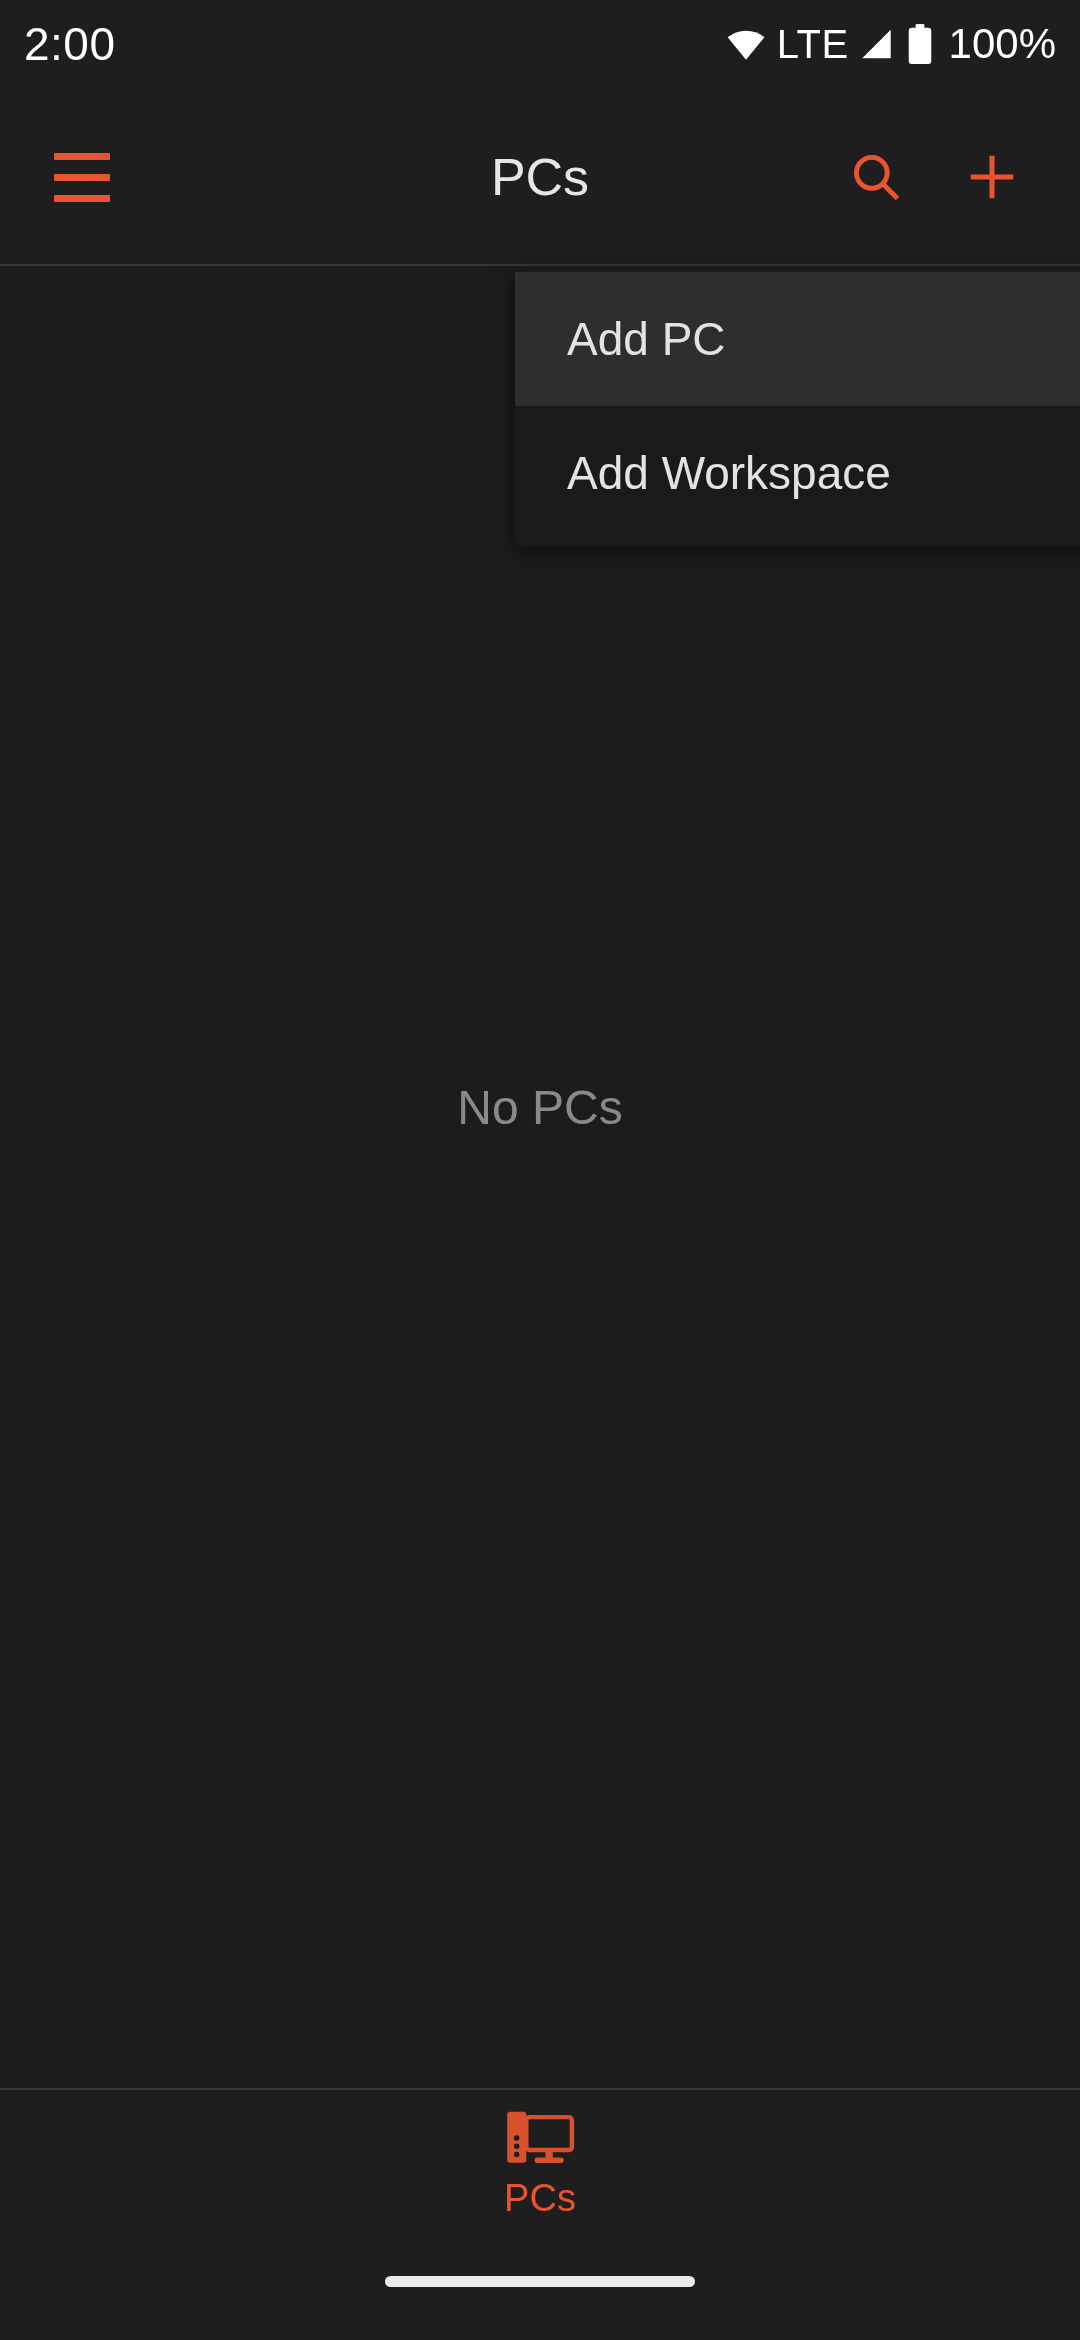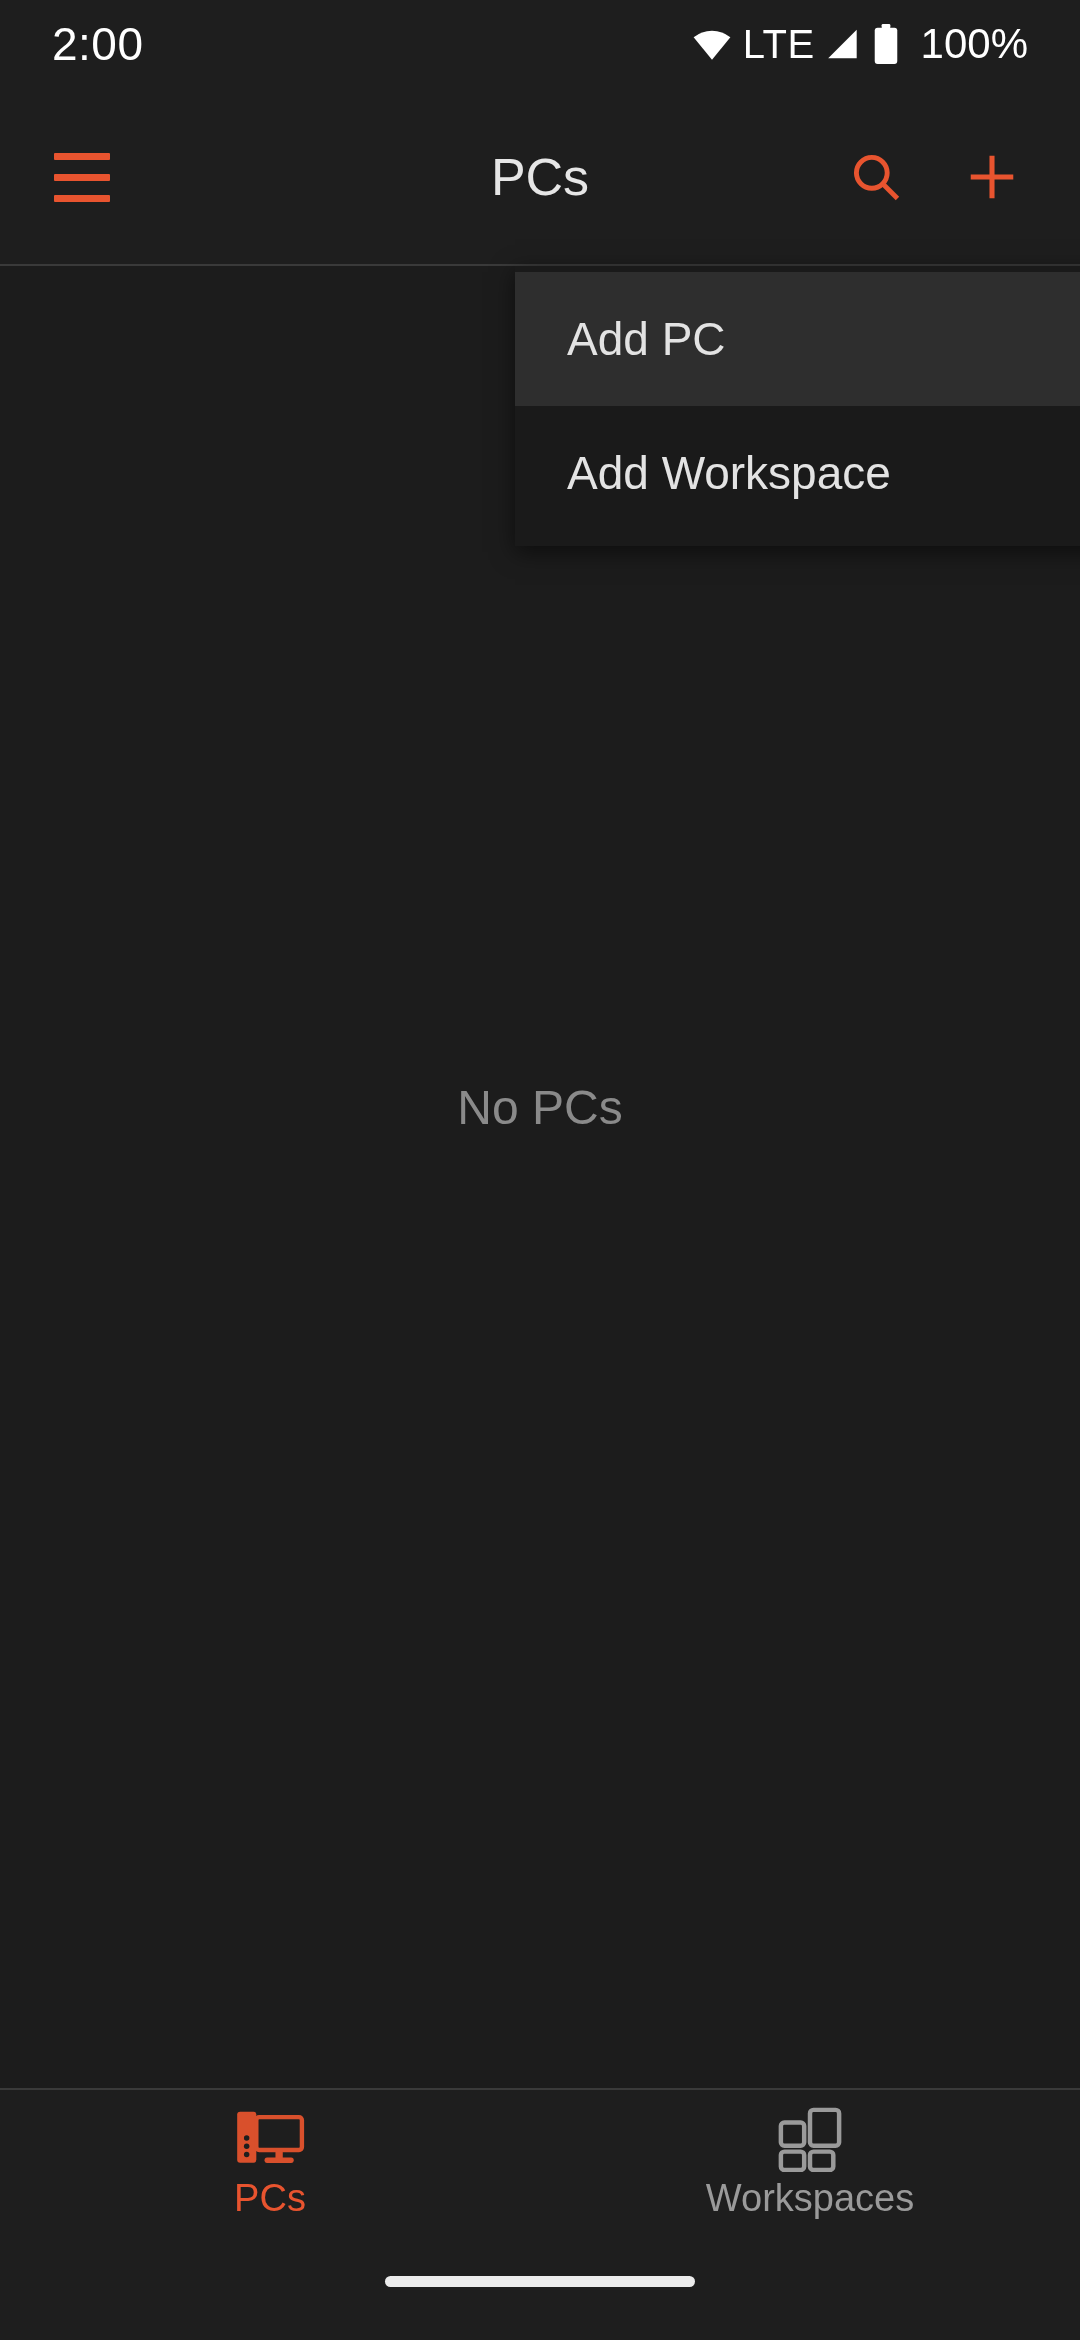--- a/index.html
+++ b/index.html
@@ -13,21 +13,21 @@
     position:relative;
     width:1080px; height:2340px;
     background:#1e1e1e;
   }
 
   
   #status-bar {
     position:absolute; top:0; left:0;
     width:1080px; height:88px;
     display:flex; align-items:center;
-    padding:0 52px;
+    padding:0 24px;
     background:#1e1e1e;
   }
   #status-clock {
     color:#ffffff;
     font-size:46px;
     letter-spacing:0.5px;
     line-height:1;
   }
   #status-right {
     margin-left:auto;
@@ -36,21 +36,21 @@
   }
   .wifi-icon { width:42px; height:42px; display:block; }
   #lte-label {
     color:#ffffff; font-size:40px; line-height:1;
     letter-spacing:0.5px;
   }
   .signal-icon { width:38px; height:38px; display:block; }
   .battery-icon { width:26px; height:40px; display:block; }
   #battery-percent {
     color:#ffffff; font-size:42px; line-height:1;
-    margin-left:12px;
+    margin-left:6px;
   }
 
   
   #app-bar {
     position:absolute; top:88px; left:0;
     width:1080px; height:178px;
     background:#1e1e1e;
     display:flex; align-items:center;
   }
   #app-bar::after {
@@ -255,30 +255,19 @@
           <circle cx="7.2" cy="16.5" r="1.5" fill="#1e1e1e"></circle>
           <circle cx="7.2" cy="21" r="1.5" fill="#1e1e1e"></circle>
           <circle cx="7.2" cy="25.5" r="1.5" fill="#1e1e1e"></circle>
           <rect x="12.5" y="5" width="25" height="18" rx="1.6" fill="none" stroke="#d9502c" stroke-width="2.4"></rect>
           <rect x="23" y="23" width="4" height="4.5" fill="#d9502c"></rect>
           <rect x="17" y="27.2" width="16" height="2.9" rx="1.4" fill="#d9502c"></rect>
         </svg>
       </span>
       <span class="nav-label">PCs</span>
     </div>
-    <div class="nav-item inactive">
-      <span class="nav-icon-wrap">
-        <svg class="workspaces-icon" viewBox="0 0 34 34" aria-hidden="true">
-          <rect x="2" y="8.5" width="12" height="12" rx="1.8" fill="none" stroke="#9a9a9a" stroke-width="2.3"></rect>
-          <rect x="17" y="2" width="15" height="18.5" rx="1.8" fill="none" stroke="#9a9a9a" stroke-width="2.3"></rect>
-          <rect x="2" y="23.5" width="12" height="9.5" rx="1.8" fill="none" stroke="#9a9a9a" stroke-width="2.3"></rect>
-          <rect x="17" y="23.5" width="12" height="9.5" rx="1.8" fill="none" stroke="#9a9a9a" stroke-width="2.3"></rect>
-        </svg>
-      </span>
-      <span class="nav-label">Workspaces</span>
-    </div>
   </div>
 
   <div id="home-indicator-area">
     <div id="home-indicator"></div>
   </div>
 
 </div>
 
 </body></html>

